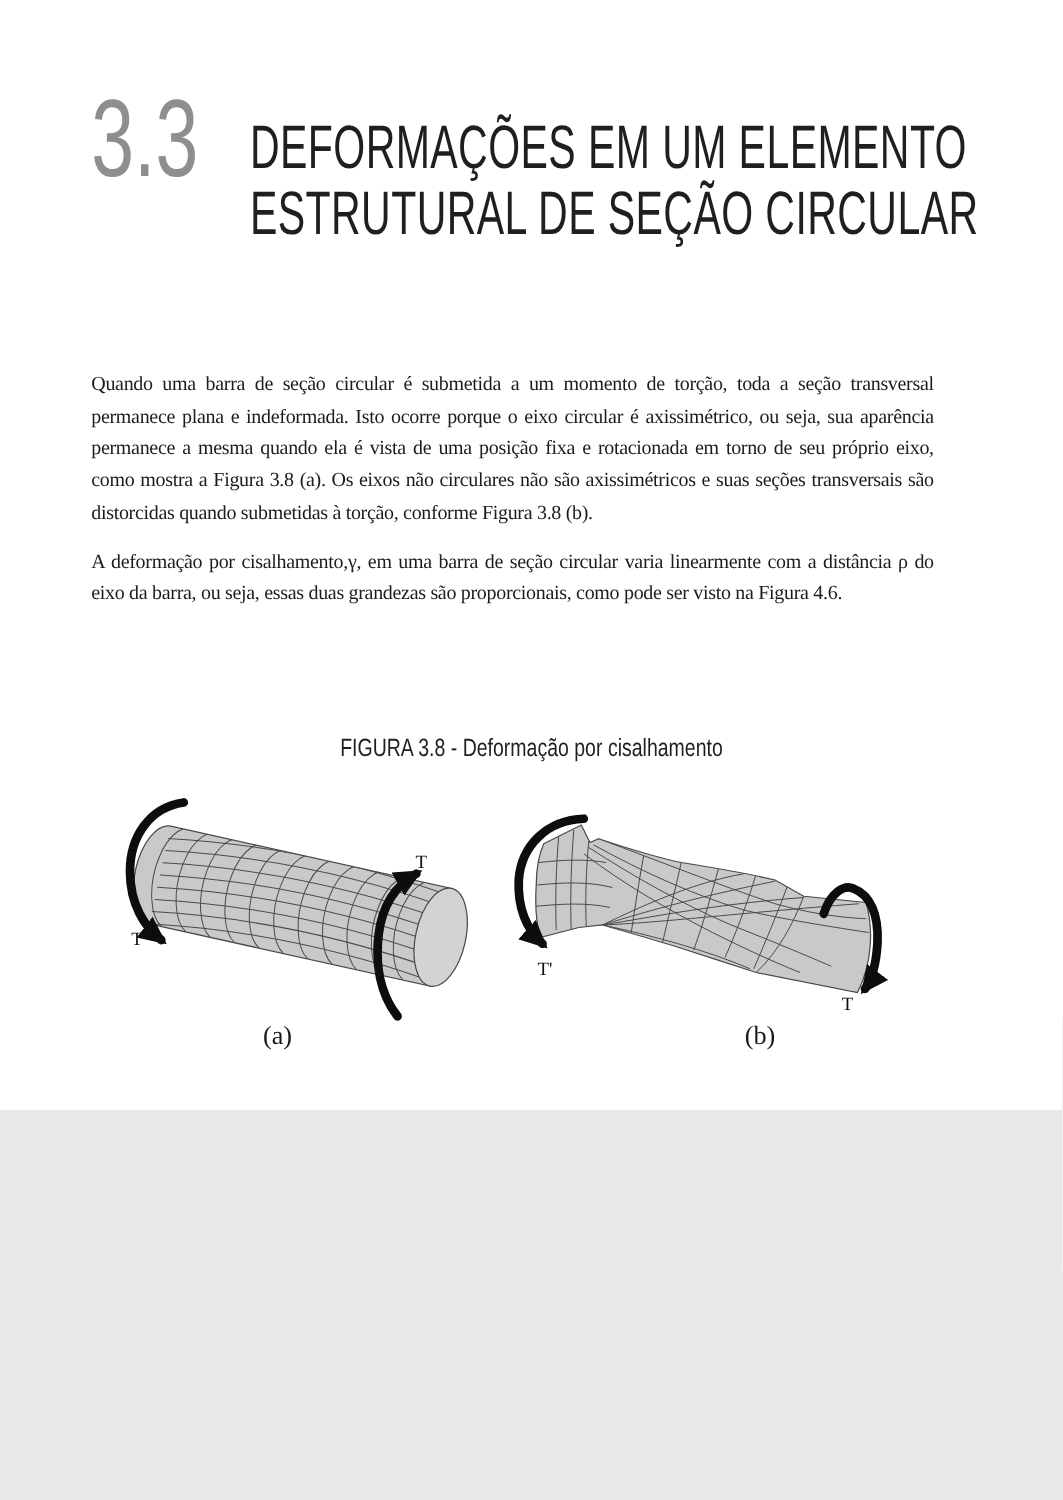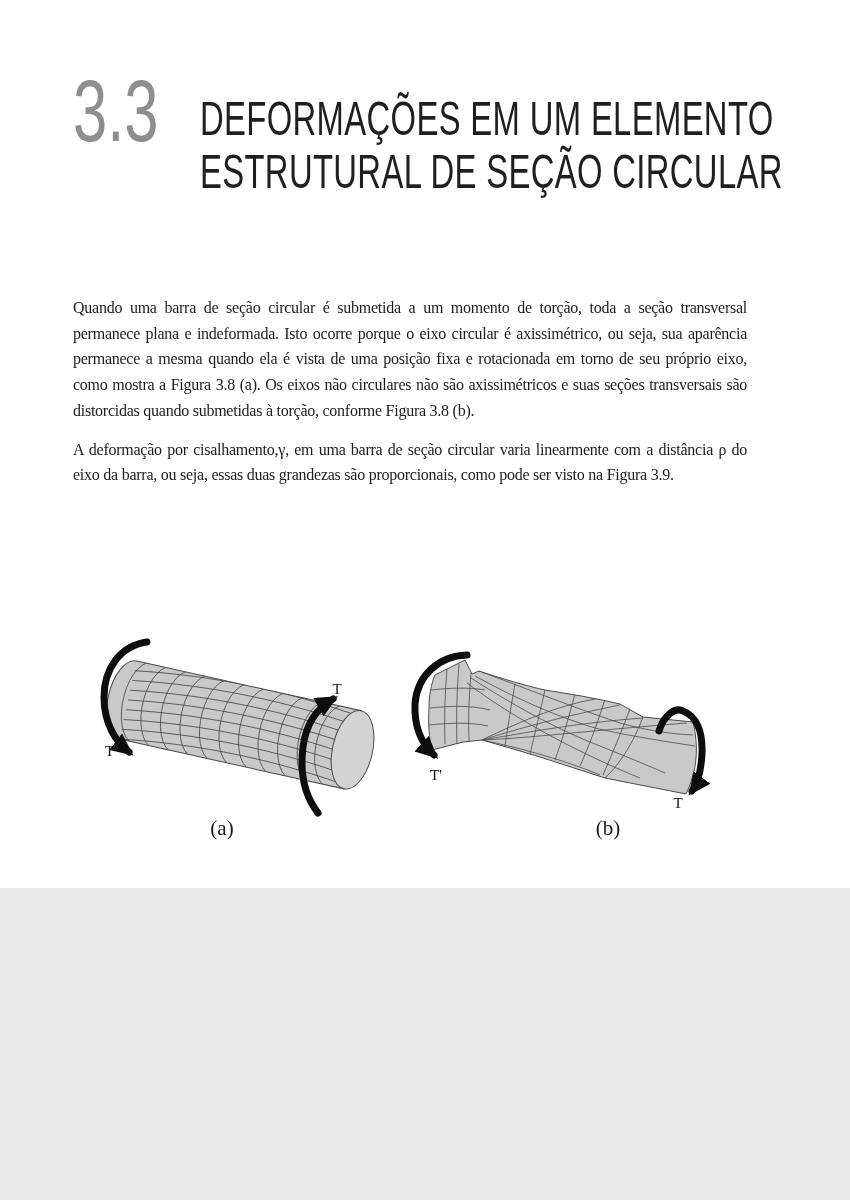--- a/index.html
+++ b/index.html
@@ -69,23 +69,26 @@
 
   <div class="secnum">3.3</div>
 
   <h1 class="heading">
     <span class="hline">DEFORMAÇÕES EM UM ELEMENTO</span>
     <span class="hline">ESTRUTURAL DE SEÇÃO CIRCULAR</span>
   </h1>
 
   <div class="body-text">
     <p>Quando uma barra de seção circular é submetida a um momento de torção, toda a seção transversal permanece plana e indeformada. Isto ocorre porque o eixo circular é axissimétrico, ou seja, sua aparência permanece a mesma quando ela é vista de uma posição fixa e rotacionada em torno de seu próprio eixo, como mostra a Figura 3.8 (a). Os eixos não circulares não são axissimétricos e suas seções transversais são distorcidas quando submetidas à torção, conforme Figura 3.8 (b).</p>
-    <p>A deformação por cisalhamento,γ, em uma barra de seção circular varia linearmente com a distância ρ do eixo da barra, ou seja, essas duas grandezas são proporcionais, como pode ser visto na Figura 3.9.</p>
+    <p>A deformação por cisalhamento,γ, em uma barra de seção circular varia linearmente com a distância ρ do eixo da barra, ou seja, essas duas grandezas são proporcionais, como pode ser visto na Figura 4.6.</p>
   </div>
 
+  <div class="caption-wrap">
+    <span class="caption">FIGURA 3.8 - Deformação por cisalhamento</span>
+  </div>
 
   <svg class="figure" viewBox="0 0 700 230" width="700" height="230" xmlns="http://www.w3.org/2000/svg">
 
     <defs>
       <marker id="ah" markerWidth="3.4" markerHeight="3.4" refX="2.4" refY="1.5" orient="auto">
         <path class="ah" d="M0,0 L3.2,1.5 L0,3 Z"></path>
       </marker>
       <clipPath id="clipA">
         <path d="M0,-40 H230 V40 H0 A20,40 0 0 1 0,-40 Z"></path>
       </clipPath>

